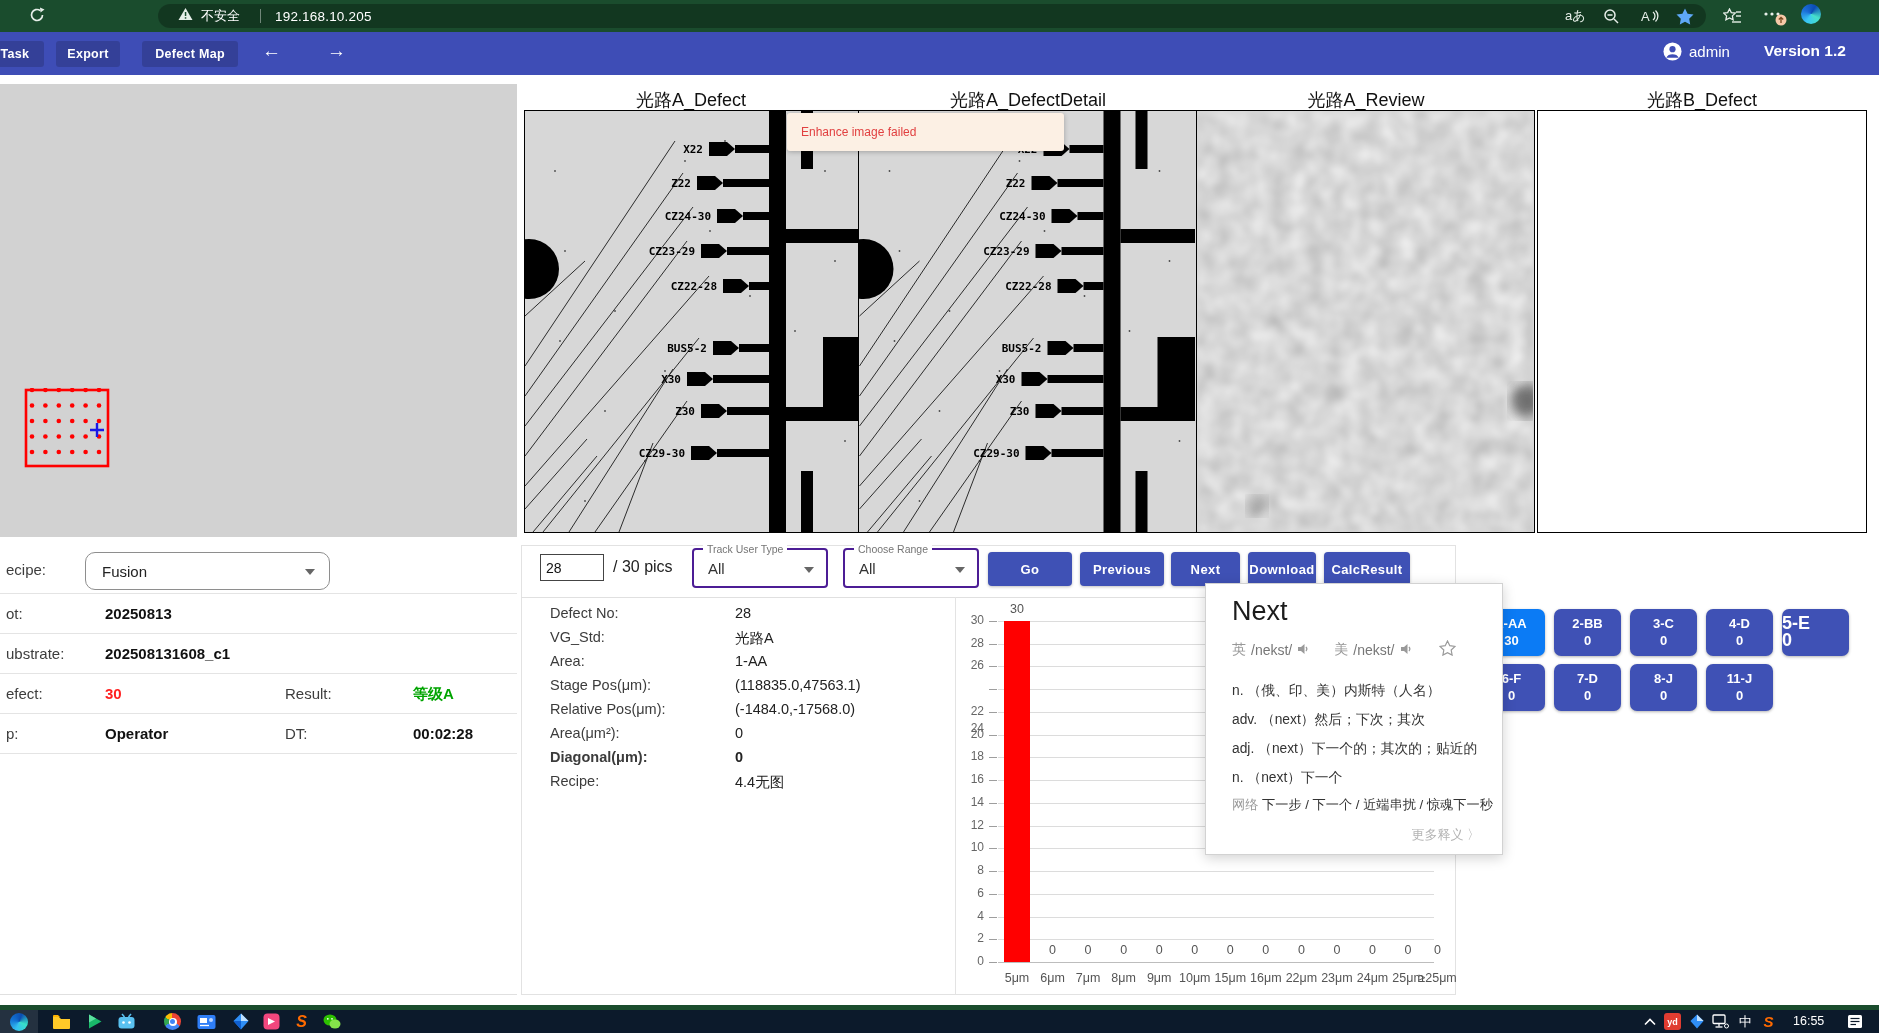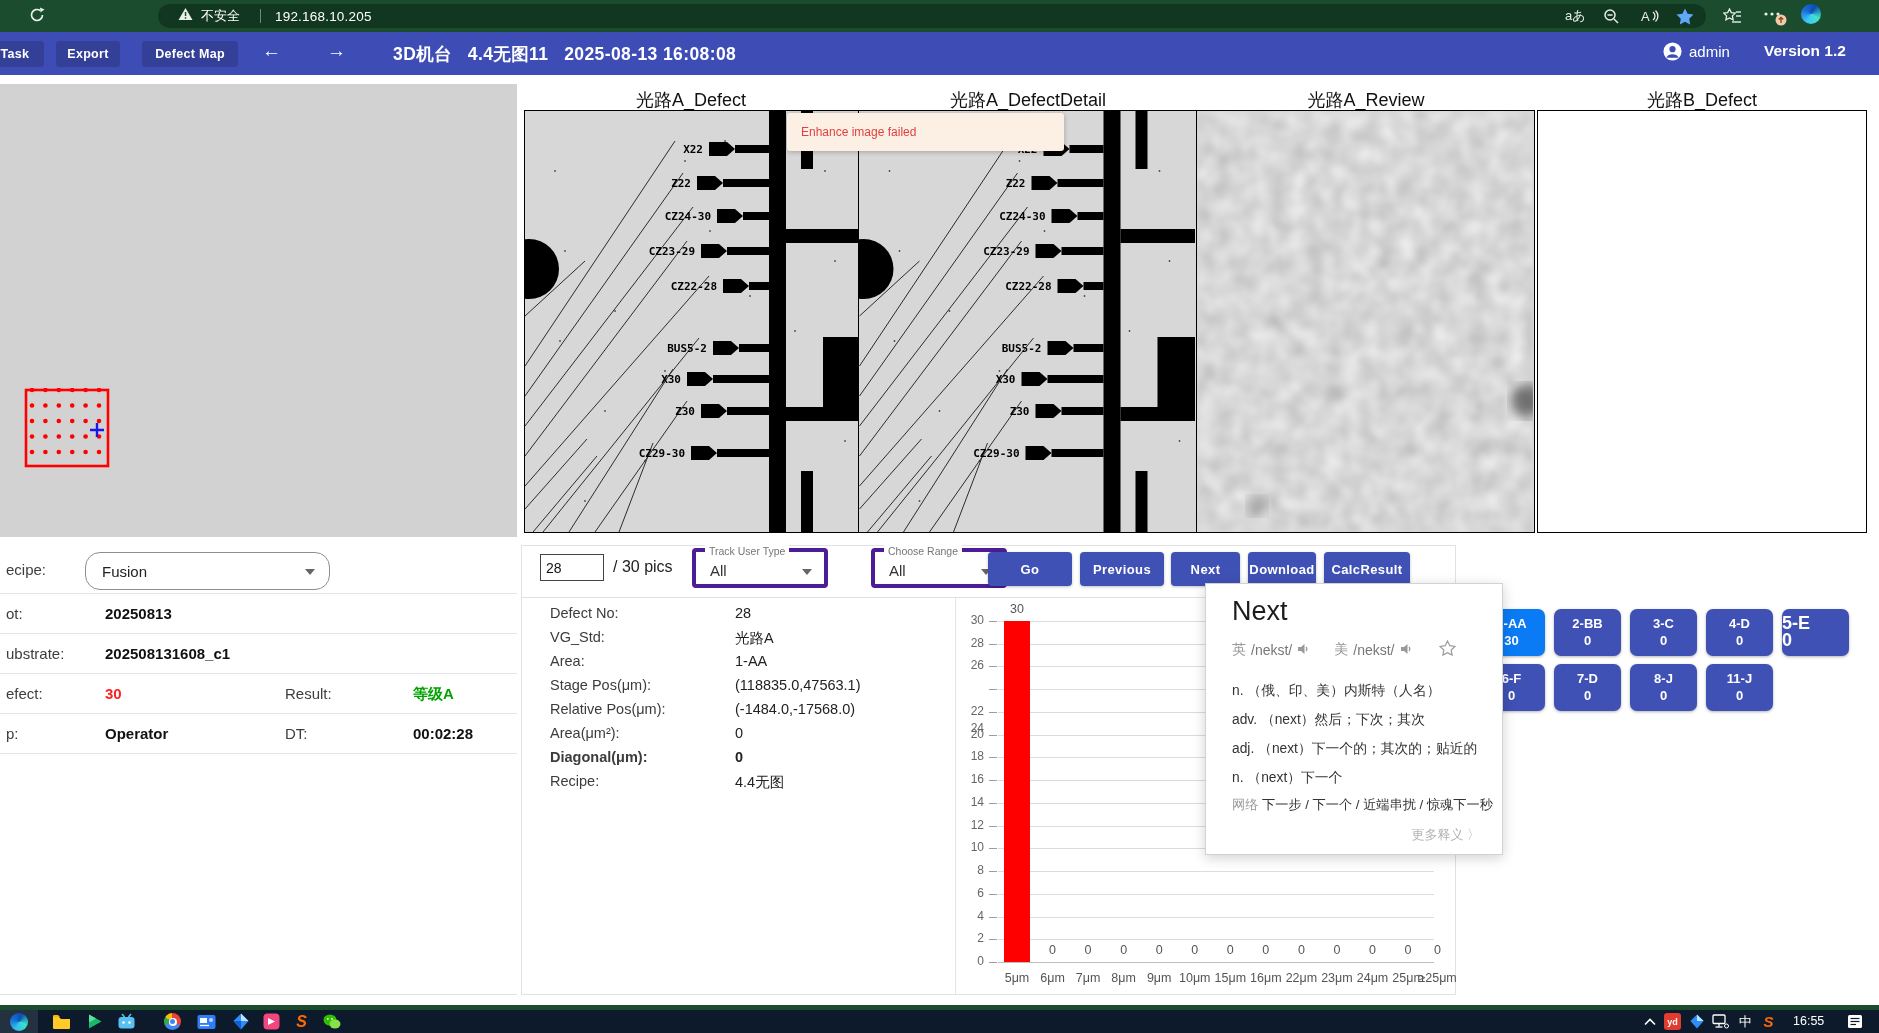--- a/index.html
+++ b/index.html
@@ -28,38 +28,38 @@
   .tb-admin{position:absolute;left:1663px;top:10px;display:flex;align-items:center;gap:7px;font-size:15px;}
   .tb-version{position:absolute;left:1764px;top:10px;font-size:15.5px;font-weight:bold;}
 
   
   .map-panel{position:absolute;left:0;top:84px;width:517px;height:453px;background:#d2d2d2;}
   .info-panel{position:absolute;left:0;top:545px;width:517px;height:450px;background:#fff;}
   .inf-row{position:absolute;left:0;width:517px;border-bottom:1px solid #e4e4e4;}
   .inf-label{position:absolute;left:6px;font-size:15px;color:#3d3d3d;}
   .inf-val{position:absolute;font-size:15px;font-weight:bold;color:#111;}
   .recipe-select{position:absolute;left:85px;top:7px;width:245px;height:38px;border:1px solid #8e8e8e;
-                 border-radius:15px;display:flex;align-items:center;font-size:15px;color:#222;padding-left:16px;}
+                 border-radius:10px;display:flex;align-items:center;font-size:15px;color:#222;padding-left:16px;}
   .caret{width:0;height:0;border-left:5px solid transparent;border-right:5px solid transparent;
          border-top:6px solid #666;}
 
   
   .pTitle{position:absolute;top:88px;font-size:18px;color:#111;width:200px;text-align:center;}
   .img-panel{position:absolute;top:110px;height:423px;border:1.5px solid #000;background:#d8d8d8;overflow:hidden;}
   .toast{position:absolute;left:787px;top:113px;width:277px;height:38px;background:#fcf0e4;border-radius:3px;
          box-shadow:0 1px 5px rgba(0,0,0,0.25);display:flex;align-items:center;padding-left:14px;
          font-size:12px;color:#e14040;z-index:6;}
 
   
   .mid-card{position:absolute;left:521px;top:545px;width:935px;height:450px;background:#fff;
             border:1px solid #e2e2e2;}
   .page-input{position:absolute;left:540px;top:554px;width:64px;height:27px;border:1px solid #444;
               font-size:14px;padding:2px 5px;font-family:inherit;color:#111;background:#fff;}
   .pics-label{position:absolute;left:613px;top:558px;font-size:16px;color:#222;}
-  .mfieldset{position:absolute;top:548px;width:136px;height:40px;border:4px solid #4c1d95;border-radius:4px;}
+  .mfieldset{position:absolute;top:548px;width:136px;height:40px;border:2px solid #4c1d95;border-radius:4px;}
   .mlegend{position:absolute;top:-7px;left:9px;background:#fff;font-size:10.5px;color:#757575;padding:0 4px;}
   .mf-val{position:absolute;left:14px;top:10px;font-size:15px;color:#333;}
   .mf-caret{position:absolute;right:12px;top:17px;}
   .ibtn{position:absolute;top:552px;height:34px;background:#3f51b5;border-radius:4px;color:#fff;
         font-size:13px;font-weight:bold;display:flex;align-items:center;justify-content:center;
         letter-spacing:0.4px;box-shadow:0 1px 3px rgba(0,0,0,0.25);}
 
   .chart{position:absolute;left:955px;top:597px;width:501px;height:398px;border-left:1px solid #e3e3e3;}
 
   
@@ -142,21 +142,20 @@
       <div style="width:20px;height:20px;border-radius:50%;background:conic-gradient(from 210deg,#39c7f5,#1b6ed8,#0b4bb4,#46e0c9,#39c7f5);"></div>
     </div>
   </div>
 
   <div class="app-toolbar">
     <div class="tb-btn" style="left:-14px;width:58px;">Task</div>
     <div class="tb-btn" style="left:56px;width:64px;">Export</div>
     <div class="tb-btn" style="left:142px;width:96px;">Defect Map</div>
     <div class="tb-arrow" style="left:262px;">←</div>
     <div class="tb-arrow" style="left:327px;">→</div>
-    <div class="tb-title">3D机台   4.4无图11   2025-08-13 16:08:08</div>
     <div class="tb-admin">
       <svg width="19" height="19" viewBox="0 0 16 16">
           <circle cx="8" cy="8" r="7.6" fill="#fff"></circle>
           <circle cx="8" cy="6" r="2.6" fill="#3e4db6"></circle>
           <path d="M2.8 13.2 a5.6 4.6 0 0 1 10.4 0" fill="#3e4db6"></path>
         </svg>
       <span>admin</span>
     </div>
     <div class="tb-version">Version 1.2</div>
   </div>
@@ -403,21 +402,21 @@
   <div class="sep-line" style="left:521px;top:597px;width:935px;"></div>
 
   <input class="page-input" value="28" style="">
   <div class="pics-label">/ 30 pics</div>
 
   <div class="mfieldset" style="left:692px;">
     <span class="mlegend">Track User Type</span>
     <span class="mf-val">All</span>
     <span class="caret mf-caret"></span>
   </div>
-  <div class="mfieldset" style="left:843px;margin-left:28px;">
+  <div class="mfieldset" style="left:843px;">
     <span class="mlegend">Choose Range</span>
     <span class="mf-val">All</span>
     <span class="caret mf-caret"></span>
   </div>
 
   <div class="ibtn" style="left:988px;width:84px;">Go</div>
   <div class="ibtn" style="left:1080px;width:84px;">Previous</div>
   <div class="ibtn" style="left:1157px;width:69px;left:1171px;">Next</div>
   <div class="ibtn" style="left:1248px;width:68px;">Download</div>
   <div class="ibtn" style="left:1324px;width:86px;">CalcResult</div>

